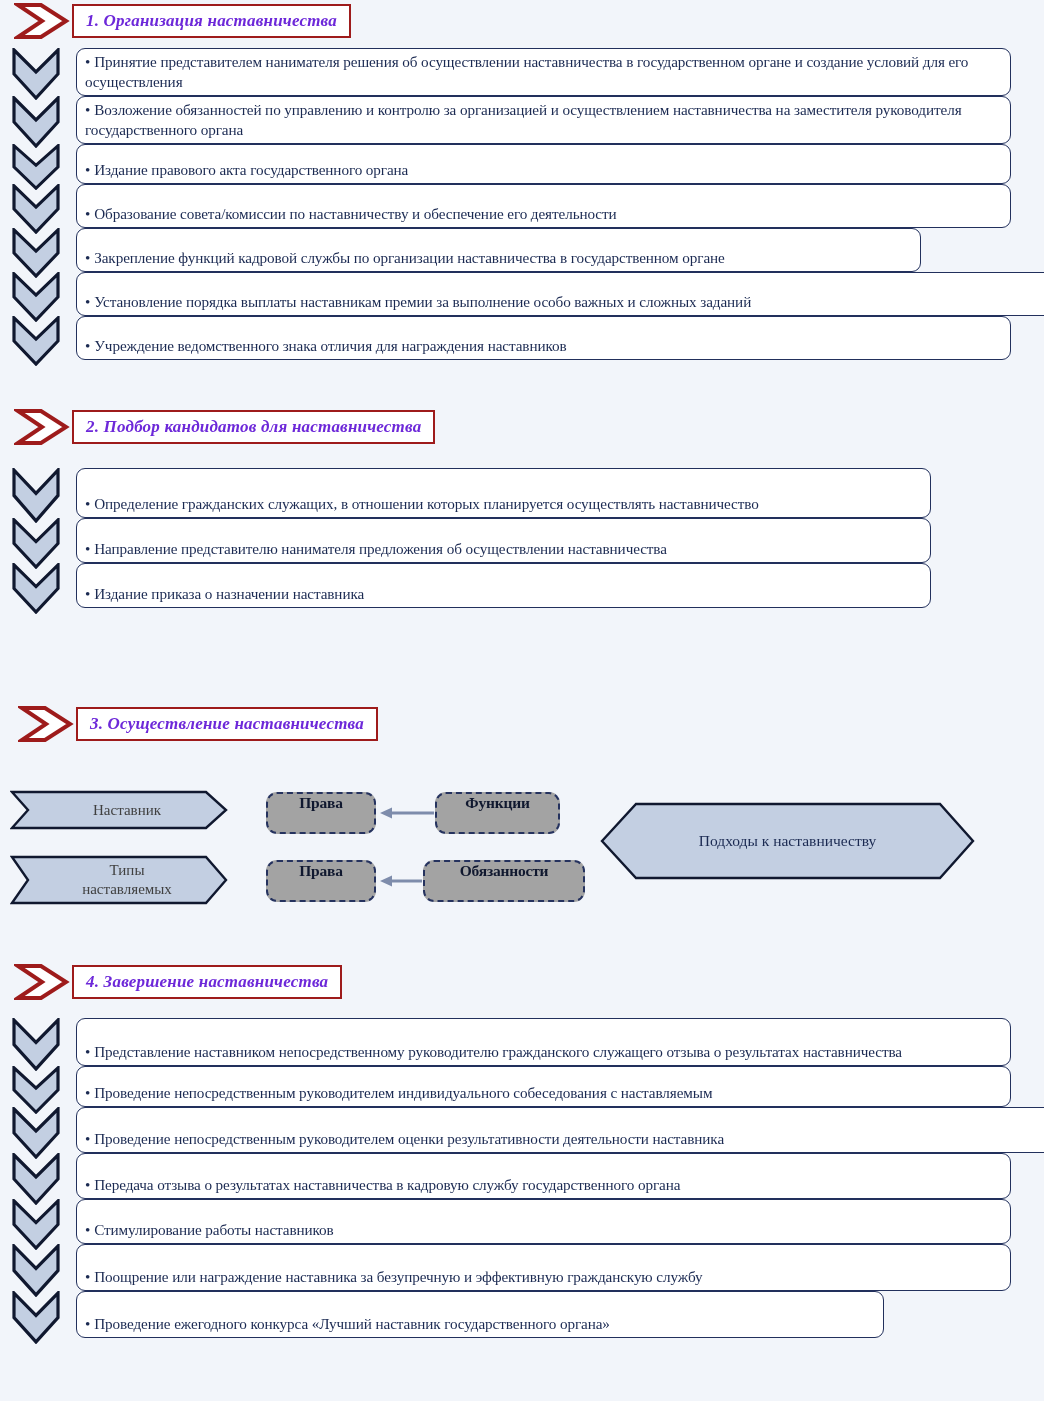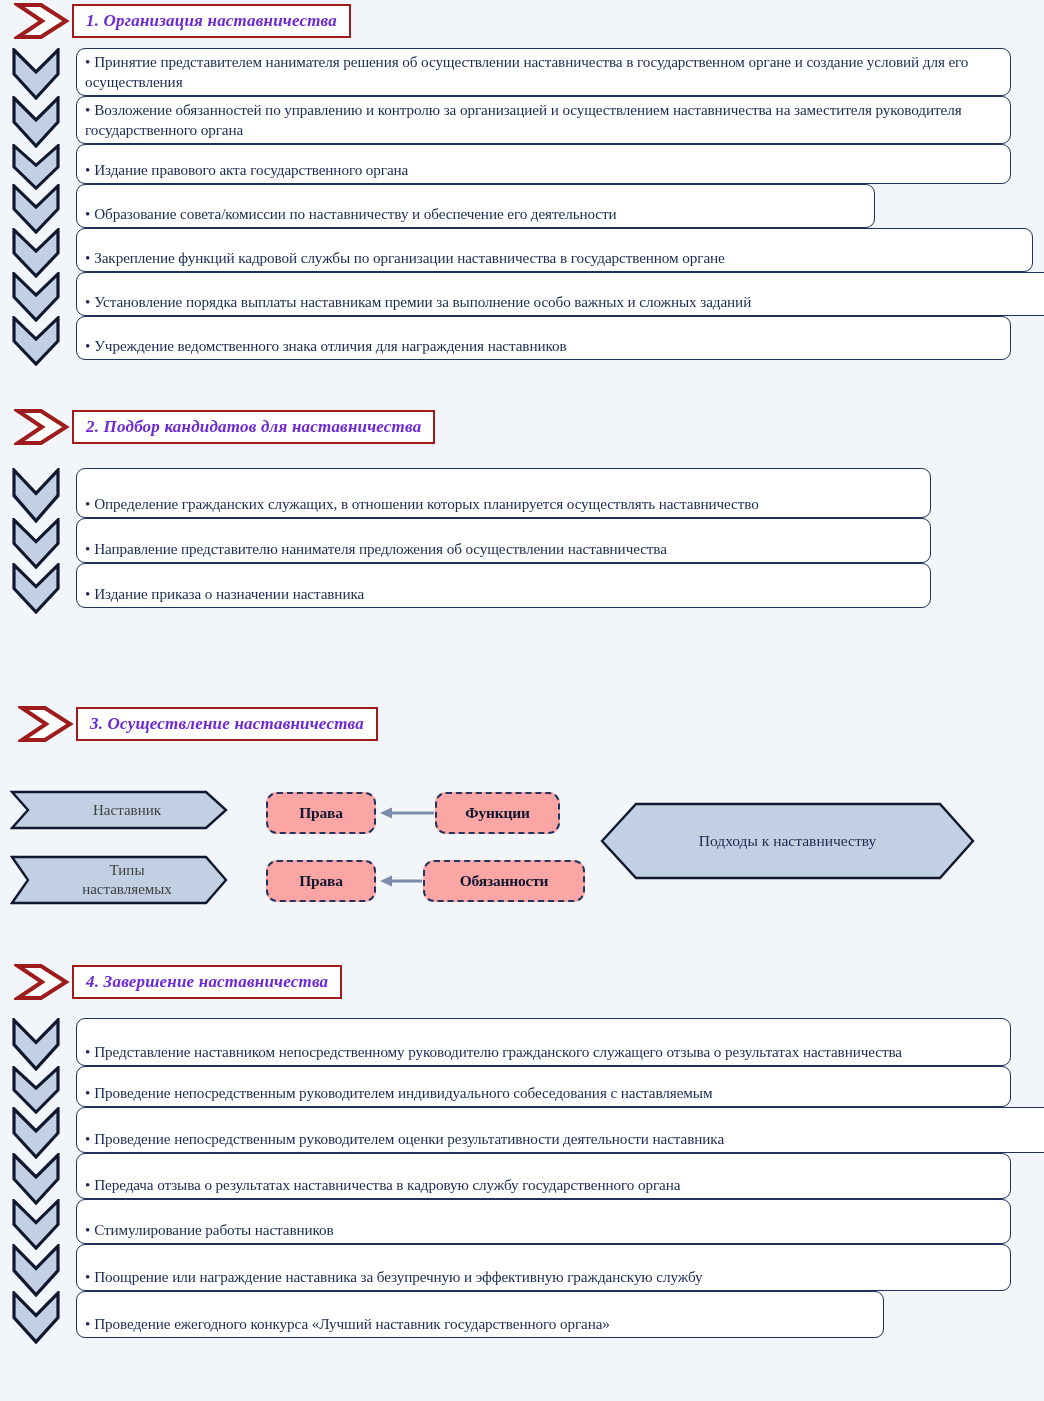--- a/index.html
+++ b/index.html
@@ -102,23 +102,23 @@
     line-height: 1.25;
     color: #404040;
     position: relative;
     z-index: 2;
     padding-left: 16px;
   }
   .dashed-box {
     position: absolute;
     border: 2.4px dashed #25325e;
     border-radius: 11px;
-    background: #fca5a5;
-    display: flex;
-    align-items: center;
+    background: #a3a3a3;
+    display: flex;
+    align-items: flex-start;
     justify-content: center;
     box-sizing: border-box;
   }
   .dashed-box .label {
     font-size: 15.5px;
     font-weight: bold;
     color: #10182f;
     letter-spacing: -0.2px;
     white-space: nowrap;
   }
@@ -173,29 +173,29 @@
       <polygon points="4,2 26,24 48,2 48,26 26,50 4,26" fill="#c3cfe2" stroke="#10182f" stroke-width="3.2" stroke-linejoin="miter"></polygon>
     </svg>
     <div class="step-box" style="width:935px; min-height:37px;">
       <span class="step-text"><span class="bullet">•</span><span>Издание правового акта государственного органа</span></span>
     </div>
   </div>
   <div class="step-row" style="height:44px;">
     <svg class="down-chevron" viewBox="0 0 52 52" preserveAspectRatio="none" style="height:50px;">
       <polygon points="4,2 26,24 48,2 48,26 26,50 4,26" fill="#c3cfe2" stroke="#10182f" stroke-width="3.2" stroke-linejoin="miter"></polygon>
     </svg>
-    <div class="step-box" style="width:799px; min-height:41px;">
+    <div class="step-box" style="width:935px; min-height:41px;">
       <span class="step-text"><span class="bullet">•</span><span>Образование совета/комиссии по наставничеству и обеспечение его деятельности</span></span>
     </div>
   </div>
   <div class="step-row" style="height:44px;">
     <svg class="down-chevron" viewBox="0 0 52 52" preserveAspectRatio="none" style="height:50px;">
       <polygon points="4,2 26,24 48,2 48,26 26,50 4,26" fill="#c3cfe2" stroke="#10182f" stroke-width="3.2" stroke-linejoin="miter"></polygon>
     </svg>
-    <div class="step-box" style="width:957px; min-height:41px;">
+    <div class="step-box" style="width:845px; min-height:41px;">
       <span class="step-text"><span class="bullet">•</span><span>Закрепление функций кадровой службы по организации наставничества в государственном органе</span></span>
     </div>
   </div>
   <div class="step-row" style="height:44px;">
     <svg class="down-chevron" viewBox="0 0 52 52" preserveAspectRatio="none" style="height:50px;">
       <polygon points="4,2 26,24 48,2 48,26 26,50 4,26" fill="#c3cfe2" stroke="#10182f" stroke-width="3.2" stroke-linejoin="miter"></polygon>
     </svg>
     <div class="step-box" style="width:1023px; min-height:41px;">
       <span class="step-text"><span class="bullet">•</span><span>Установление порядка выплаты наставникам премии за выполнение особо важных и сложных заданий</span></span>
     </div>

